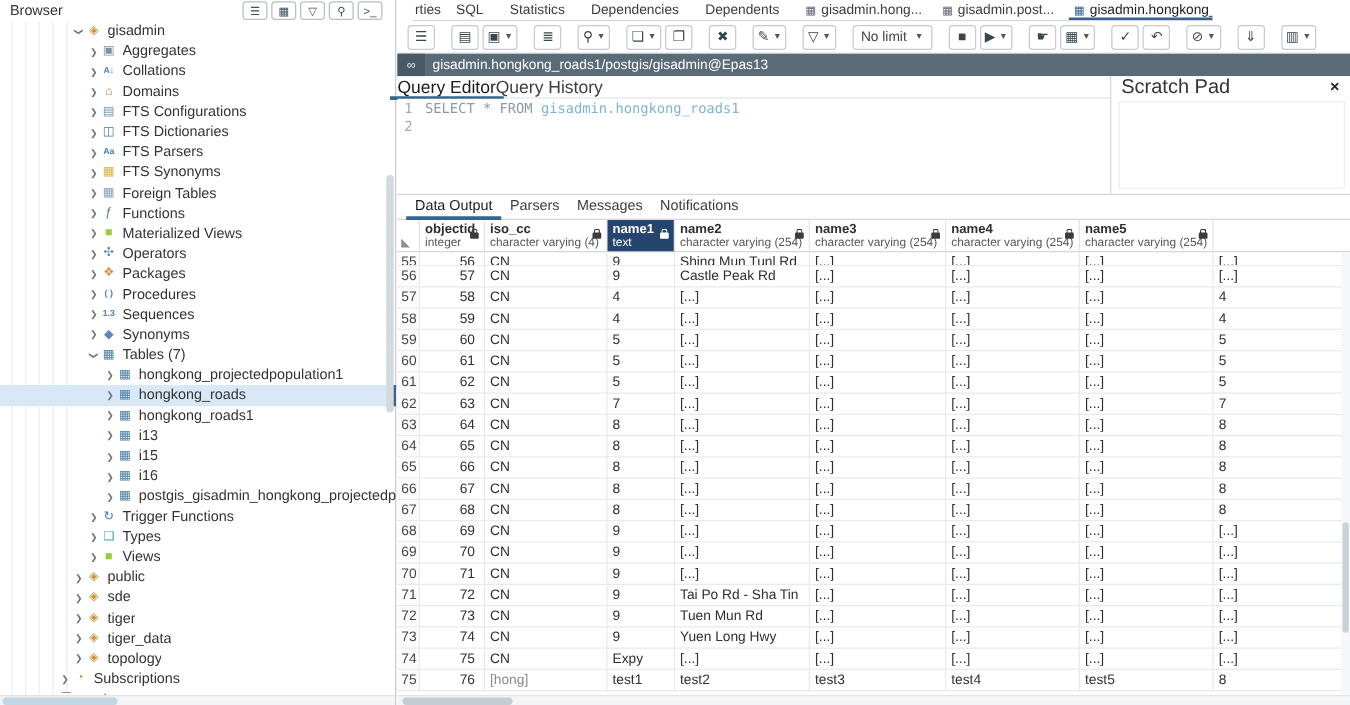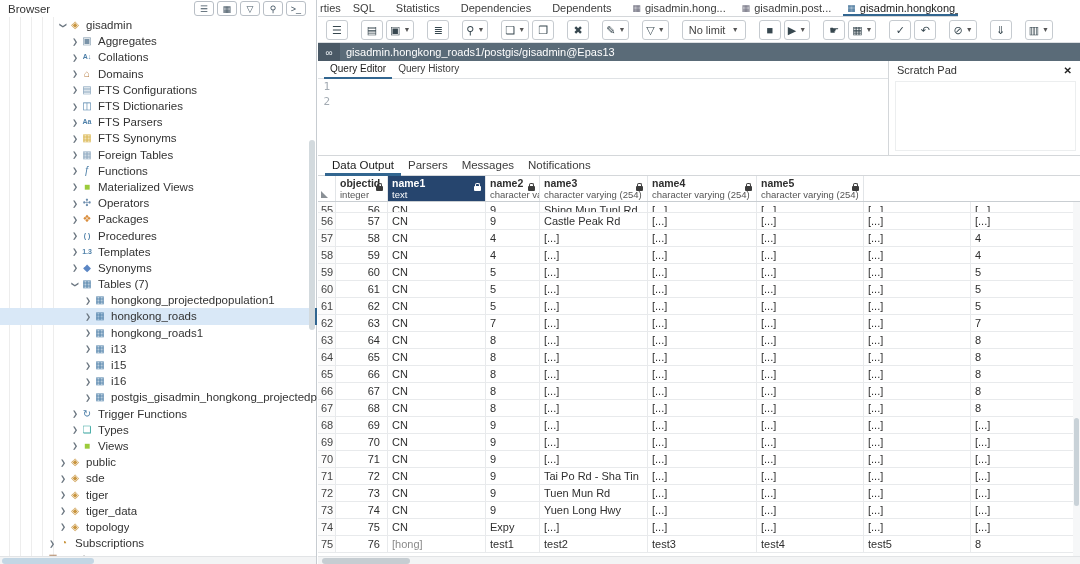--- a/index.html
+++ b/index.html
@@ -23,21 +23,21 @@
   .ticon.tiny{font-size:7px;font-weight:bold;letter-spacing:0;}
   .tlabel{overflow:hidden;}
   #tree-vscroll{position:absolute;right:1px;top:140px;width:6px;height:190px;background:#d3dade;border-radius:3px;}
   #tree-hscroll{position:absolute;left:0;bottom:0;width:316px;height:8px;background:#f3f4f5;border-top:1px solid #e2e4e6;}
   #tree-hthumb{position:absolute;left:2px;top:1px;width:92px;height:6px;background:#c3d6e4;border-radius:3px;}
 
   
   #main{position:absolute;left:318px;top:0;width:762px;height:564px;}
 
   
-  #main-tabbar{position:absolute;left:0;top:0;width:640px;height:17px;border-bottom:1px solid #d4d7da;display:flex;align-items:center;overflow:hidden;background:#fff;}
+  #main-tabbar{position:absolute;left:12px;top:0;width:640px;height:17px;border-bottom:1px solid #d4d7da;display:flex;align-items:center;overflow:hidden;background:#fff;}
   .mtab{font-size:11px;color:#3c3c3c;margin-right:21px;flex:0 0 auto;cursor:pointer;}
   #tab-clip-left{margin-right:12px;margin-left:2px;}
   .qtab{display:flex;align-items:center;height:17px;margin-right:16px;flex:0 0 auto;cursor:pointer;position:relative;font-size:11px;color:#3c3c3c;}
   .qtab .gicon{font-size:9px;margin-right:4px;color:#667;}
   .qtab.active{color:#1c1c1c;}
   .qtab.active .gicon{color:#326690;}
   .qtab.active::after{content:"";position:absolute;left:-4px;right:-6px;bottom:0;height:3px;background:#326690;}
 
   
   #qtoolbar{position:absolute;left:0;top:17px;width:762px;height:26px;border-bottom:1px solid #dcdfe2;background:#fff;display:flex;align-items:center;padding-left:8px;}
@@ -47,35 +47,35 @@
   #limit-select{height:20px;border:1px solid #c6cbd0;border-radius:3px;background:#fff;color:#444;font-size:11px;display:flex;align-items:center;padding:0 6px;margin-right:3px;margin-left:10px;cursor:pointer;width:64px;justify-content:space-between;}
   #limit-select .caret{font-size:7px;color:#555;}
 
   
   #connbar{position:absolute;left:0;top:43px;width:762px;height:18px;background:#5a6b78;display:flex;align-items:center;}
   #connicon{width:22px;height:18px;background:#4a5966;color:#e8edf1;font-size:10px;display:flex;align-items:center;justify-content:center;flex:0 0 auto;}
   #connlabel{color:#fff;font-size:11px;padding-left:6px;white-space:nowrap;}
 
   
   #editor-tabs{position:absolute;left:0;top:61px;width:570px;height:18px;border-bottom:1px solid #dfe2e5;display:flex;align-items:center;background:#fff;}
-  .etab{font-size:10px;color:#3c3c3c;margin-left:12px;height:18px;line-height:16px;position:relative;cursor:pointer;}
+  .etab{font-size:14px;color:#3c3c3c;margin-left:0;height:18px;line-height:16px;position:relative;cursor:pointer;}
   .etab.active{color:#1a1a1a;}
   .etab.active::after{content:"";position:absolute;left:-6px;right:-6px;bottom:-1px;height:3px;background:#326690;}
 
   
   #editor{position:absolute;left:0;top:79px;width:570px;height:77px;background:#fff;border-bottom:1px solid #d4d7da;font-family:"DejaVu Sans Mono",monospace;font-size:11px;}
   .eline{display:flex;height:15px;line-height:15px;}
   .lnum{width:22px;text-align:right;color:#a3abb3;padding-right:10px;flex:0 0 auto;}
   .kw{color:#8d9aa5;}
   .ident{color:#7fb3d5;}
 
   
   #scratch{position:absolute;left:570px;top:61px;width:192px;height:95px;border-left:1px solid #d4d7da;border-bottom:1px solid #d4d7da;background:#fff;}
   #scratch-head{height:18px;display:flex;align-items:center;padding:0 8px;}
-  #scratch-title{font-size:11px;color:#333;}
+  #scratch-title{font-size:16px;color:#333;}
   #scratch-close{margin-left:auto;font-size:10px;font-weight:bold;color:#222;cursor:pointer;}
   #scratch-body{position:absolute;left:6px;top:20px;right:4px;bottom:4px;background:#fff;border:1px solid #eceeef;}
 
   
   #result-tabs{position:absolute;left:0;top:156px;width:762px;height:20px;border-bottom:1px solid #d4d7da;display:flex;align-items:center;background:#fff;}
   .rtab{font-size:11.5px;color:#3c3c3c;margin-left:14px;height:20px;line-height:19px;position:relative;cursor:pointer;}
   .rtab.active{color:#1a1a1a;}
   .rtab.active::after{content:"";position:absolute;left:-7px;right:-7px;bottom:0;height:3px;background:#326690;}
 
   
@@ -192,21 +192,21 @@
           <span class="tlabel">Packages</span>
         </div>
         <div class="trow" style="padding-left: 70px;">
           <span class="tarrow">❯</span>
           <span class="ticon tiny" style="color: rgb(77, 127, 168);">( )</span>
           <span class="tlabel">Procedures</span>
         </div>
         <div class="trow" style="padding-left: 70px;">
           <span class="tarrow">❯</span>
           <span class="ticon tiny" style="color: rgb(77, 127, 168);">1.3</span>
-          <span class="tlabel">Templates</span>
+          <span class="tlabel">Sequences</span>
         </div>
         <div class="trow" style="padding-left: 70px;">
           <span class="tarrow">❯</span>
           <span class="ticon" style="color: rgb(91, 134, 196);">◆</span>
           <span class="tlabel">Synonyms</span>
         </div>
         <div class="trow" style="padding-left: 70px;">
           <span class="tarrow down">❯</span>
           <span class="ticon" style="color: rgb(77, 127, 168);">▦</span>
           <span class="tlabel">Tables (7)</span>
@@ -409,20 +409,21 @@
     </div>
 
     <div id="editor-tabs">
         <span class="etab active">Query Editor</span>
         <span class="etab">Query History</span>
       </div>
 
     <div id="editor">
       <div class="eline">
         <span class="lnum">1</span>
+        <span><span class="kw">SELECT * FROM </span><span class="ident">gisadmin.hongkong_roads1</span></span>
       </div>
       <div class="eline">
         <span class="lnum">2</span>
       </div>
     </div>
 
     <div id="scratch">
       <div id="scratch-head">
         <span id="scratch-title">Scratch Pad</span>
         <span id="scratch-close">✕</span>
@@ -435,20 +436,25 @@
         <span class="rtab">Parsers</span>
         <span class="rtab">Messages</span>
         <span class="rtab">Notifications</span>
       </div>
 
     <div id="grid-header">
         <div class="corner"></div>
         <div class="hcell">
           <div class="cname">objectid</div>
           <div class="ctype">integer</div>
+          <span class="lock"></span>
+        </div>
+        <div class="hcell">
+          <div class="cname">iso_cc</div>
+          <div class="ctype">character varying (4)</div>
           <span class="lock"></span>
         </div>
         <div class="hcell selcol">
           <div class="cname">name1</div>
           <div class="ctype">text</div>
           <span class="lock"></span>
         </div>
         <div class="hcell">
           <div class="cname">name2</div>
           <div class="ctype">character varying (254)</div>

